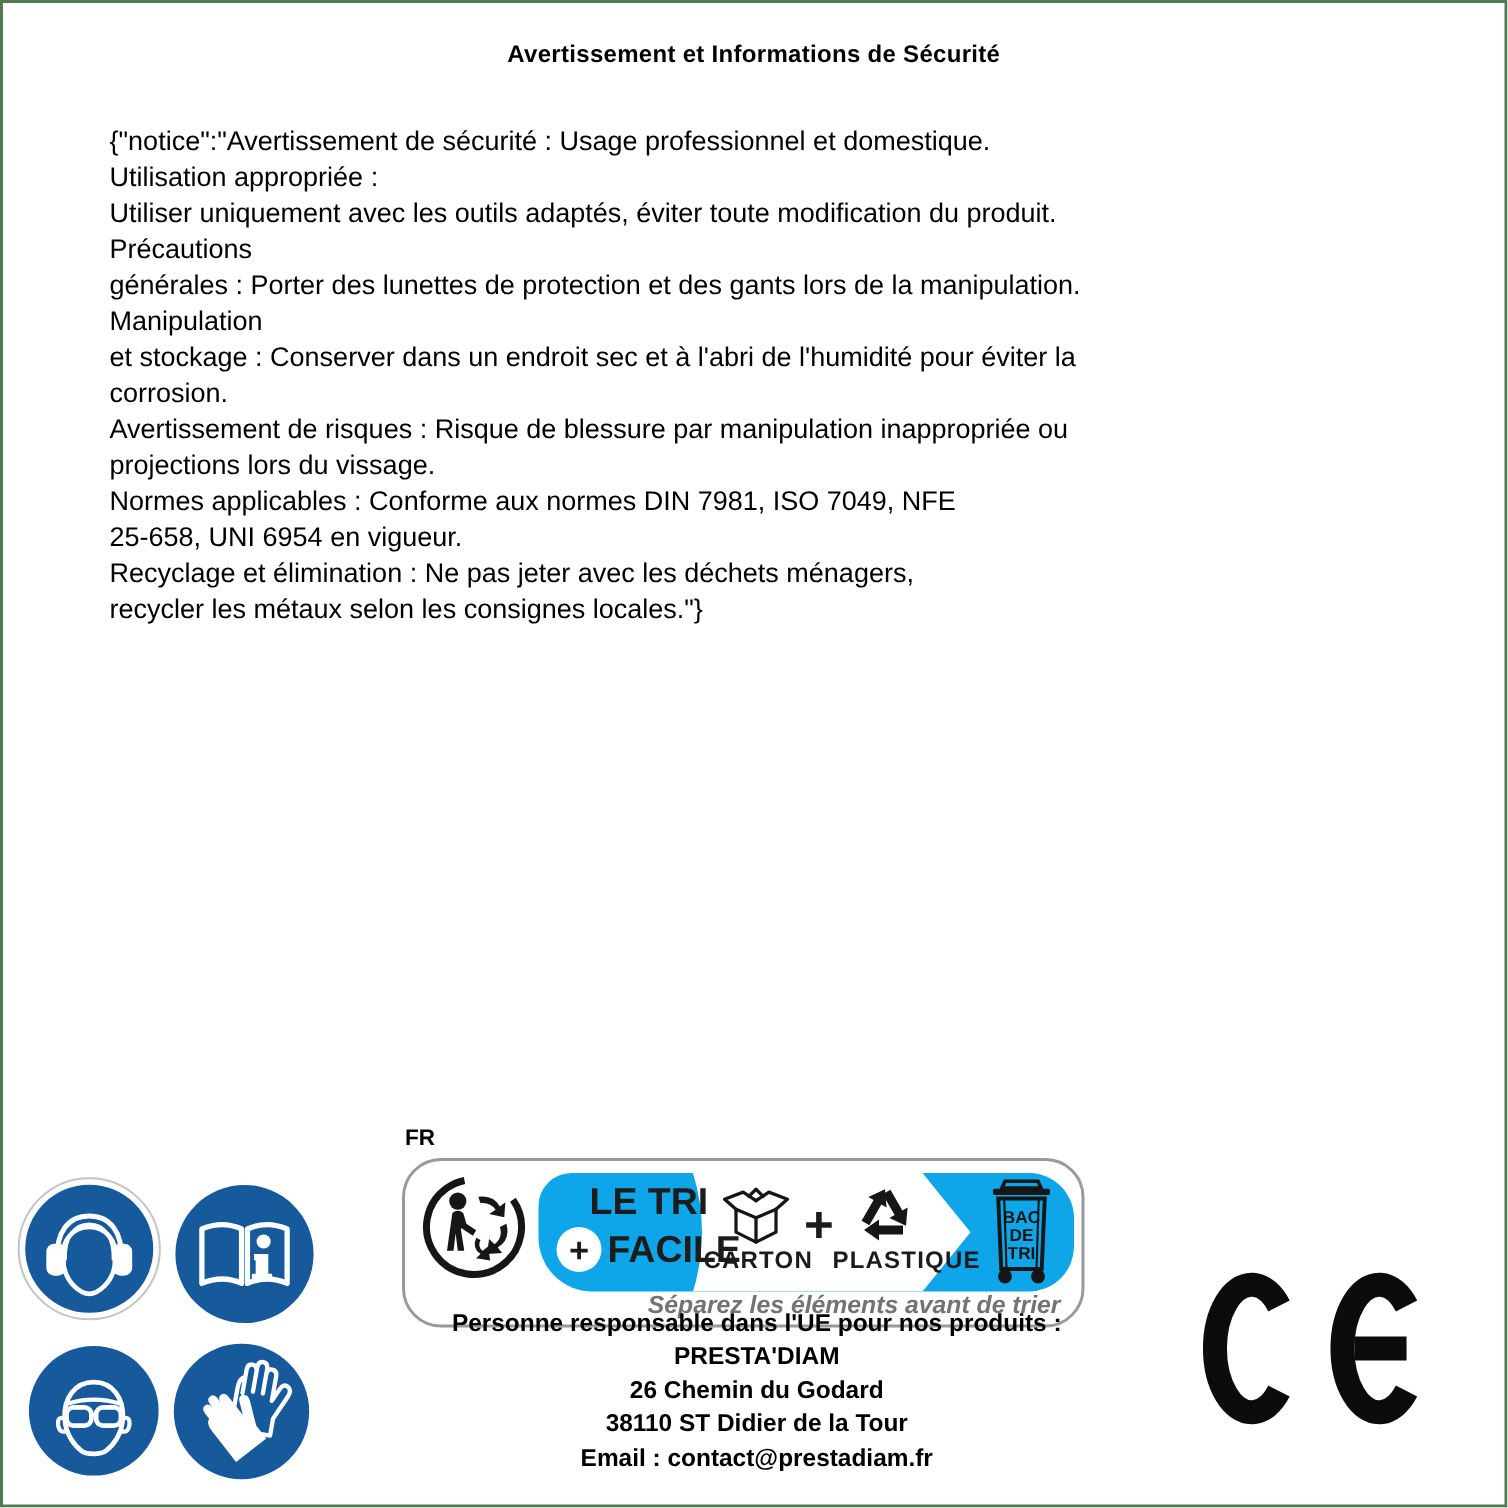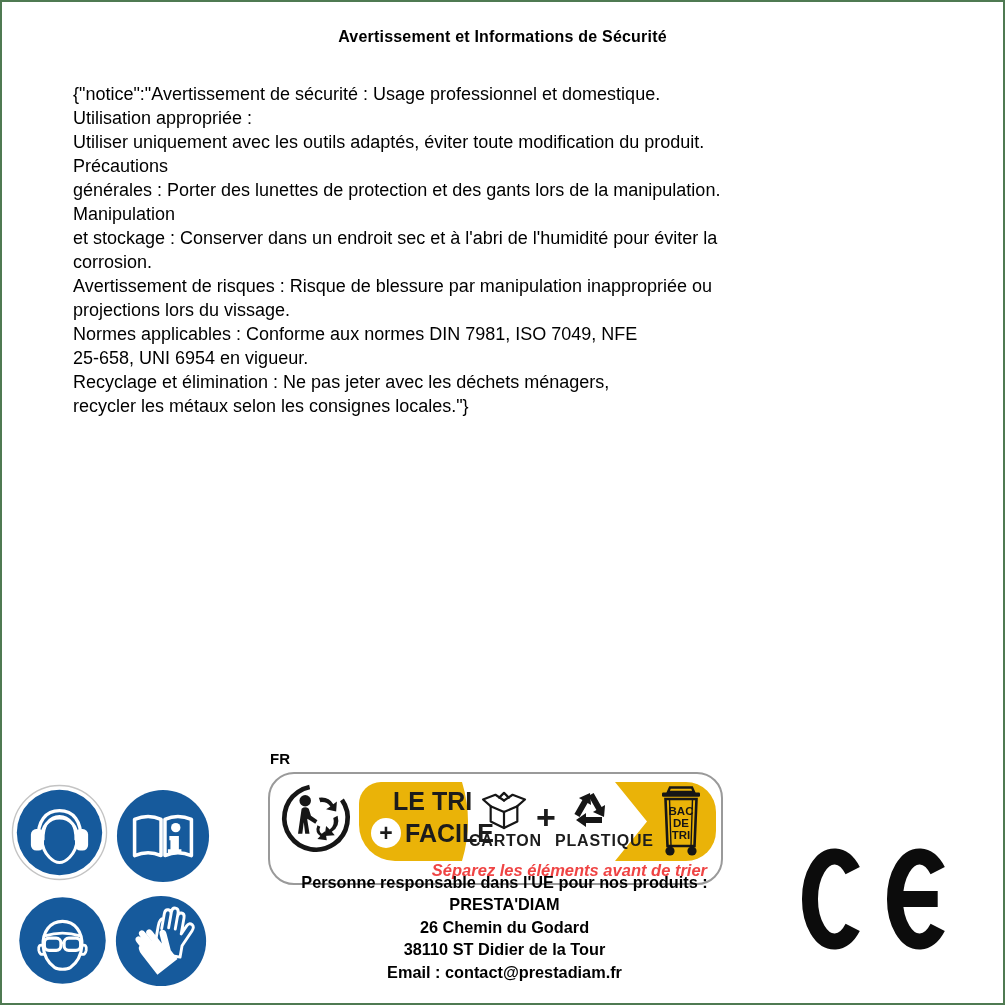--- a/index.html
+++ b/index.html
@@ -18,39 +18,39 @@
   #icon-book{left:112px;top:785px;width:98px;height:98px;}
   #icon-goggles{left:14px;top:892px;width:93px;height:93px;}
   #icon-gloves{left:111px;top:891px;width:96px;height:96px;}
   
   .infotri{position:absolute;left:266px;top:712px;width:456px;margin-top:36px;}
   .infotri-fr{font-weight:bold;font-size:15px;margin:0 0 5px 2px;}
   .infotri-box{position:relative;width:455px;height:113px;background:#fff;
     border:2px solid #9a9a9a;border-radius:26px;box-sizing:border-box;}
   .triman{position:absolute;left:10px;top:8px;width:72px;height:72px;}
   .band{position:absolute;left:89px;top:8px;width:357px;height:79px;
-    background:#eab308;border-radius:22px 30px 30px 36px;}
+    background:#0ea5e9;border-radius:22px 30px 30px 36px;}
   .bubble{position:absolute;left:98px;top:0;width:192px;height:79px;}
   .letri{position:absolute;left:12px;top:7px;color:#1c1c1c;}
   .letri-1{font-size:25px;font-weight:800;margin-left:22px;line-height:1;}
   .letri-2{display:flex;align-items:center;margin-top:4px;}
   .plus-circle{width:30px;height:30px;background:#fff;border-radius:50%;
     display:flex;align-items:center;justify-content:center;
     font-size:23px;font-weight:800;line-height:1;}
   .letri-2 .word{font-size:25px;font-weight:800;margin-left:4px;line-height:1;}
   .mat{position:absolute;top:8px;width:70px;text-align:center;color:#1c1c1c;}
   .mat svg{display:block;margin:0 auto;}
   .mat-label{font-size:16px;font-weight:bold;letter-spacing:.8px;margin-top:2px;}
   #mat-carton{left:110px;}
   #mat-plastique{left:196px;text-align:right;}
   .mat-plus{position:absolute;left:170px;top:16px;width:34px;text-align:center;
     font-size:34px;font-weight:800;color:#1c1c1c;}
   .bin{position:absolute;left:297px;top:4px;width:50px;height:72px;}
   .separate{position:absolute;right:14px;top:87px;font-size:16.5px;
-    font-weight:bold;font-style:italic;color:#ef4444;}
+    font-weight:bold;font-style:italic;color:#737373;}
   
   .address{position:absolute;left:0;top:869px;width:1005px;text-align:center;
     font-size:16.3px;font-weight:bold;line-height:22.4px;}
   
   .ce{position:absolute;left:798px;top:842px;}
 </style>
 </head>
 <body>
 
 <div class="page">

